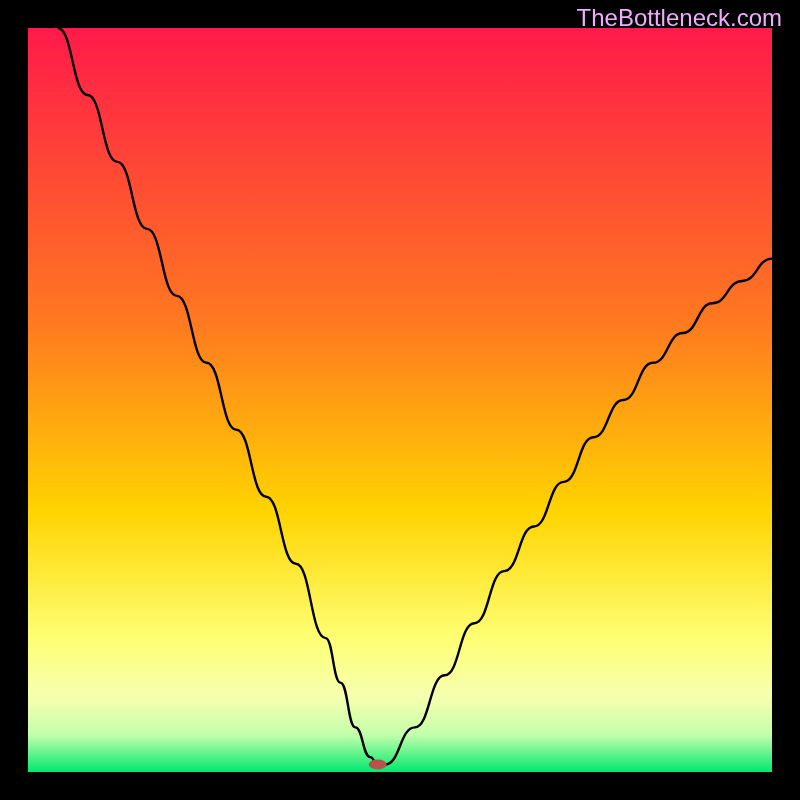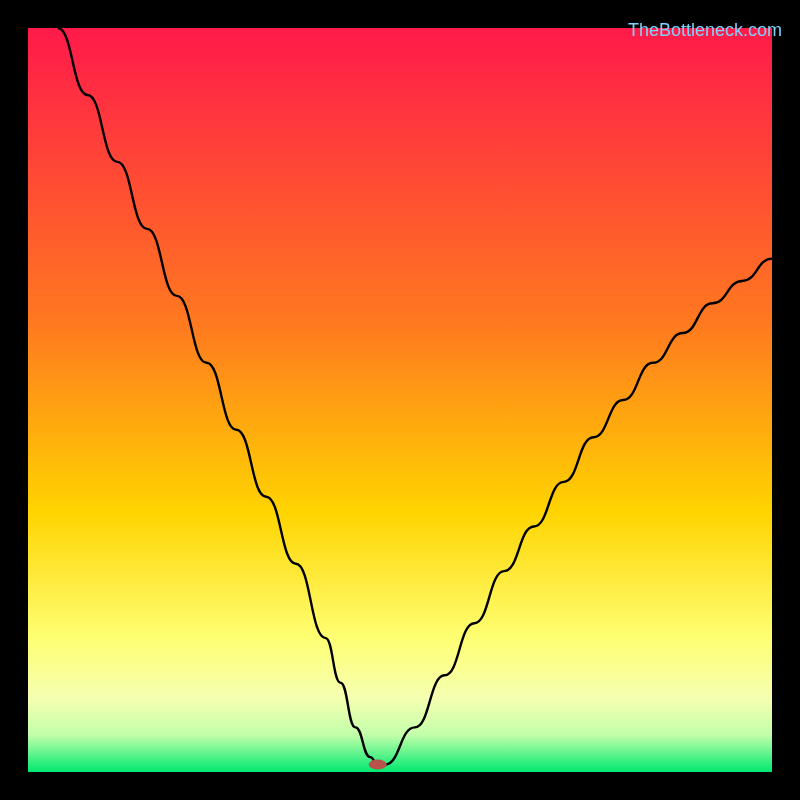--- a/index.html
+++ b/index.html
@@ -6,24 +6,24 @@
     margin: 0;
     padding: 0;
     width: 800px;
     height: 800px;
     background: #000;
     position: relative;
     font-family: Arial, sans-serif;
   }
   .watermark {
     position: absolute;
-    top: 20px;
+    top: 4px;
     right: 18px;
-    color: #7dd3fc;
-    font-size: 18px;
+    color: #f0abfc;
+    font-size: 24px;
     z-index: 10;
   }
   .plot-area {
     position: absolute;
     left: 28px;
     top: 28px;
     width: 744px;
     height: 744px;
   }
   svg {

